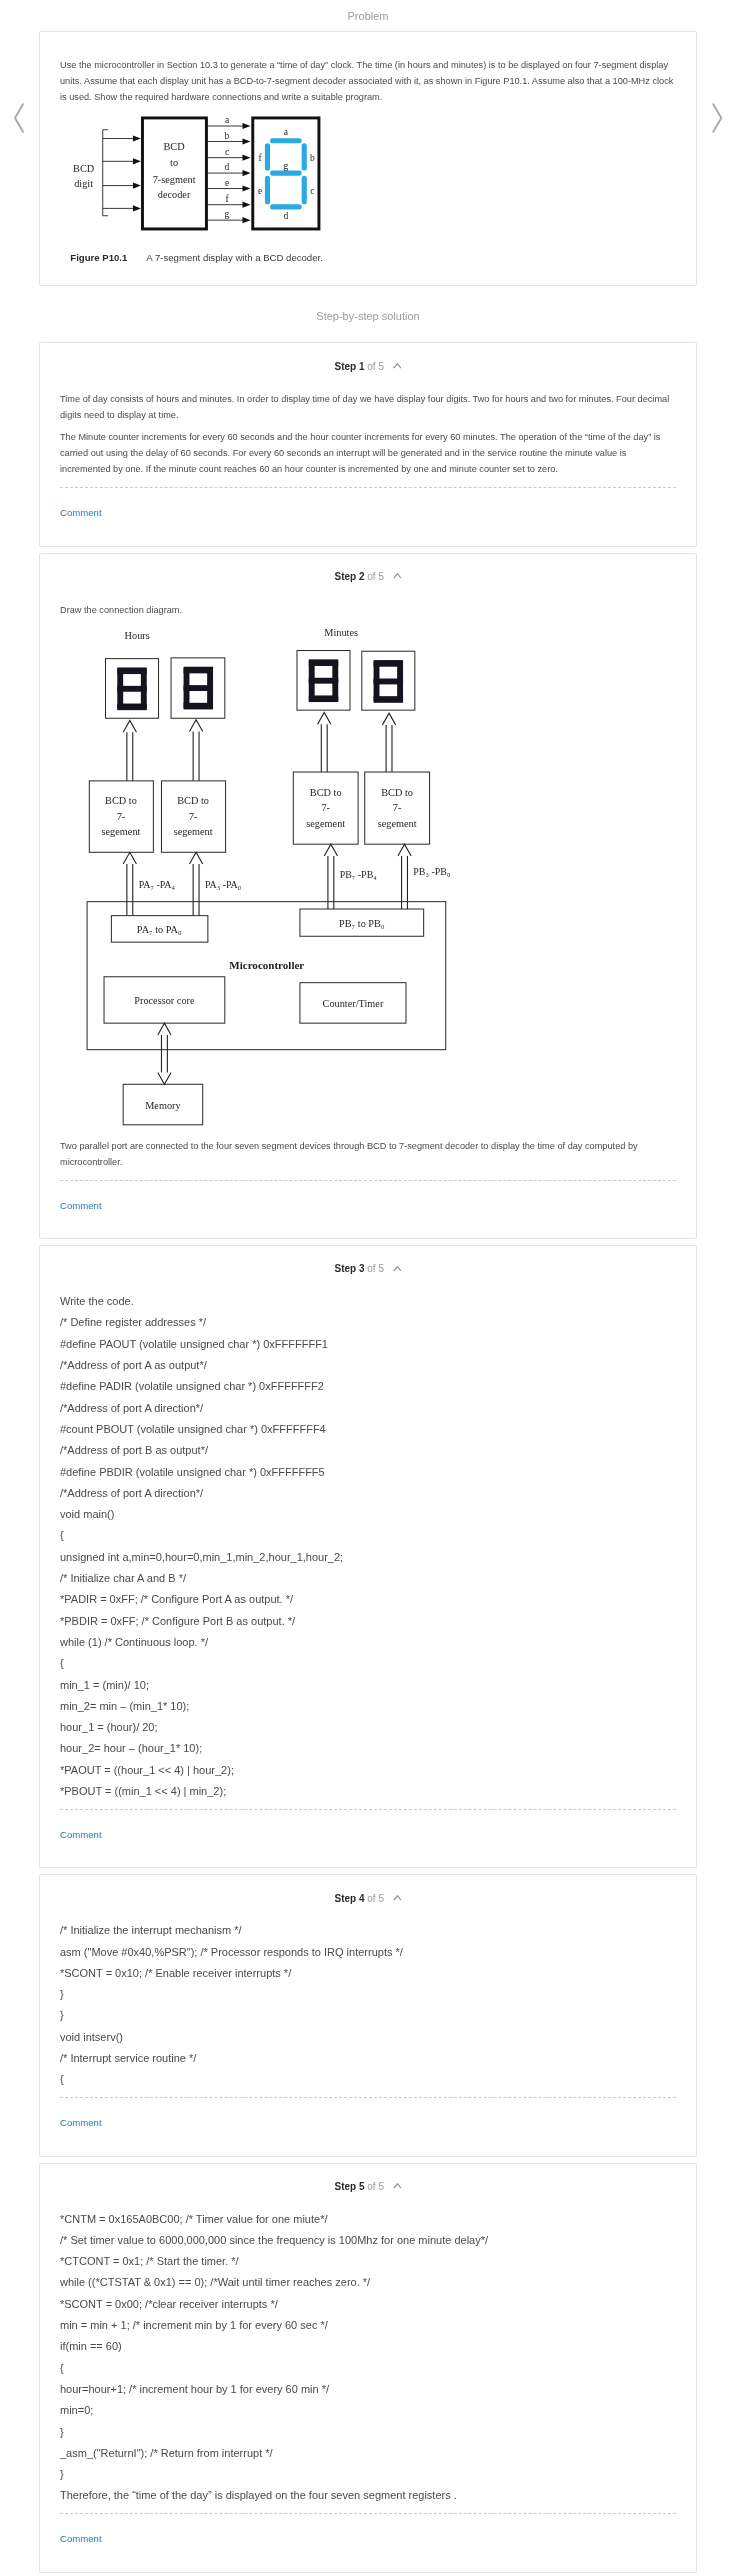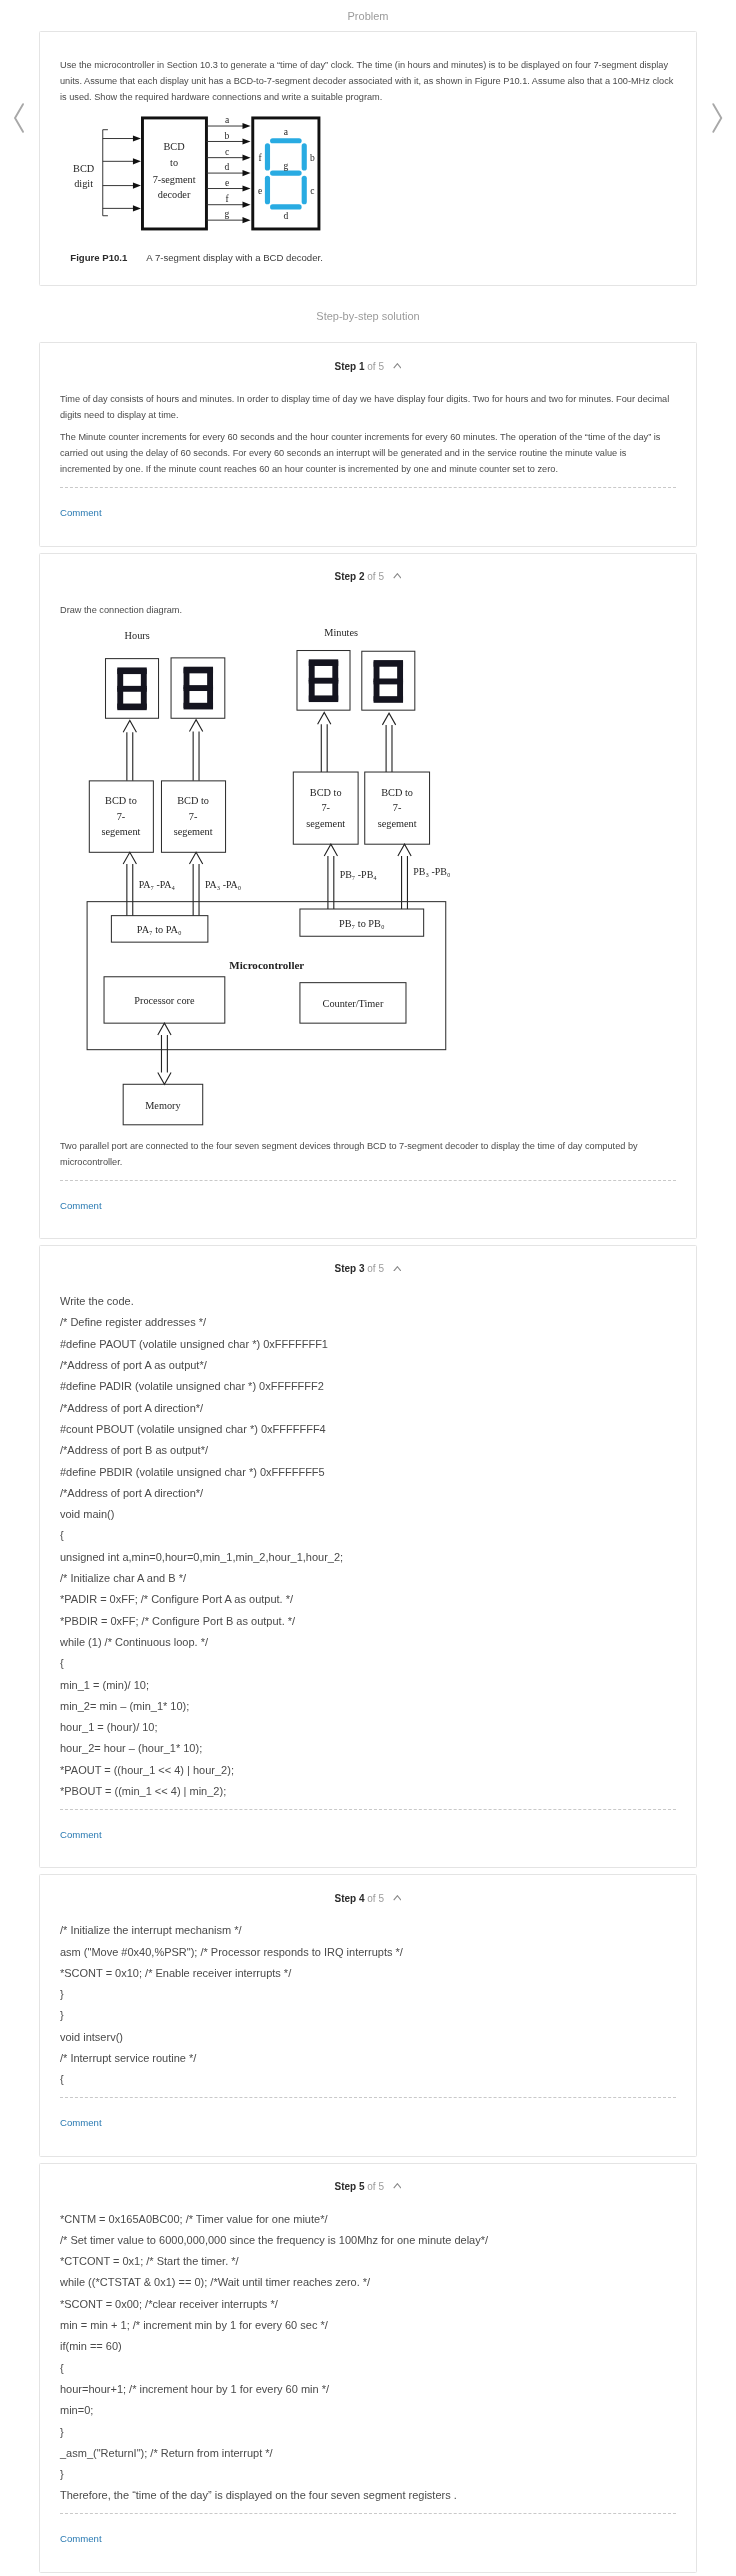--- a/index.html
+++ b/index.html
@@ -282,21 +282,21 @@
       <p class="bline">void main()</p>
       <p class="bline">{</p>
       <p class="bline">unsigned int a,min=0,hour=0,min_1,min_2,hour_1,hour_2;</p>
       <p class="bline">/* Initialize char A and B */</p>
       <p class="bline">*PADIR = 0xFF; /* Configure Port A as output. */</p>
       <p class="bline">*PBDIR = 0xFF; /* Configure Port B as output. */</p>
       <p class="bline">while (1) /* Continuous loop. */</p>
       <p class="bline">{</p>
       <p class="bline">min_1 = (min)/ 10;</p>
       <p class="bline">min_2= min – (min_1* 10);</p>
-      <p class="bline">hour_1 = (hour)/ 10;</p>
+      <p class="bline">hour_1 = (hour)/ 20;</p>
       <p class="bline">hour_2= hour – (hour_1* 10);</p>
       <p class="bline">*PAOUT = ((hour_1 &lt;&lt; 4) | hour_2);</p>
       <p class="bline">*PBOUT = ((min_1 &lt;&lt; 4) | min_2);</p>
     </div>
   <div class="divider"></div>
   <span class="comment">Comment</span>
 </div>
 
 <div class="card">
   <div class="step-head">

